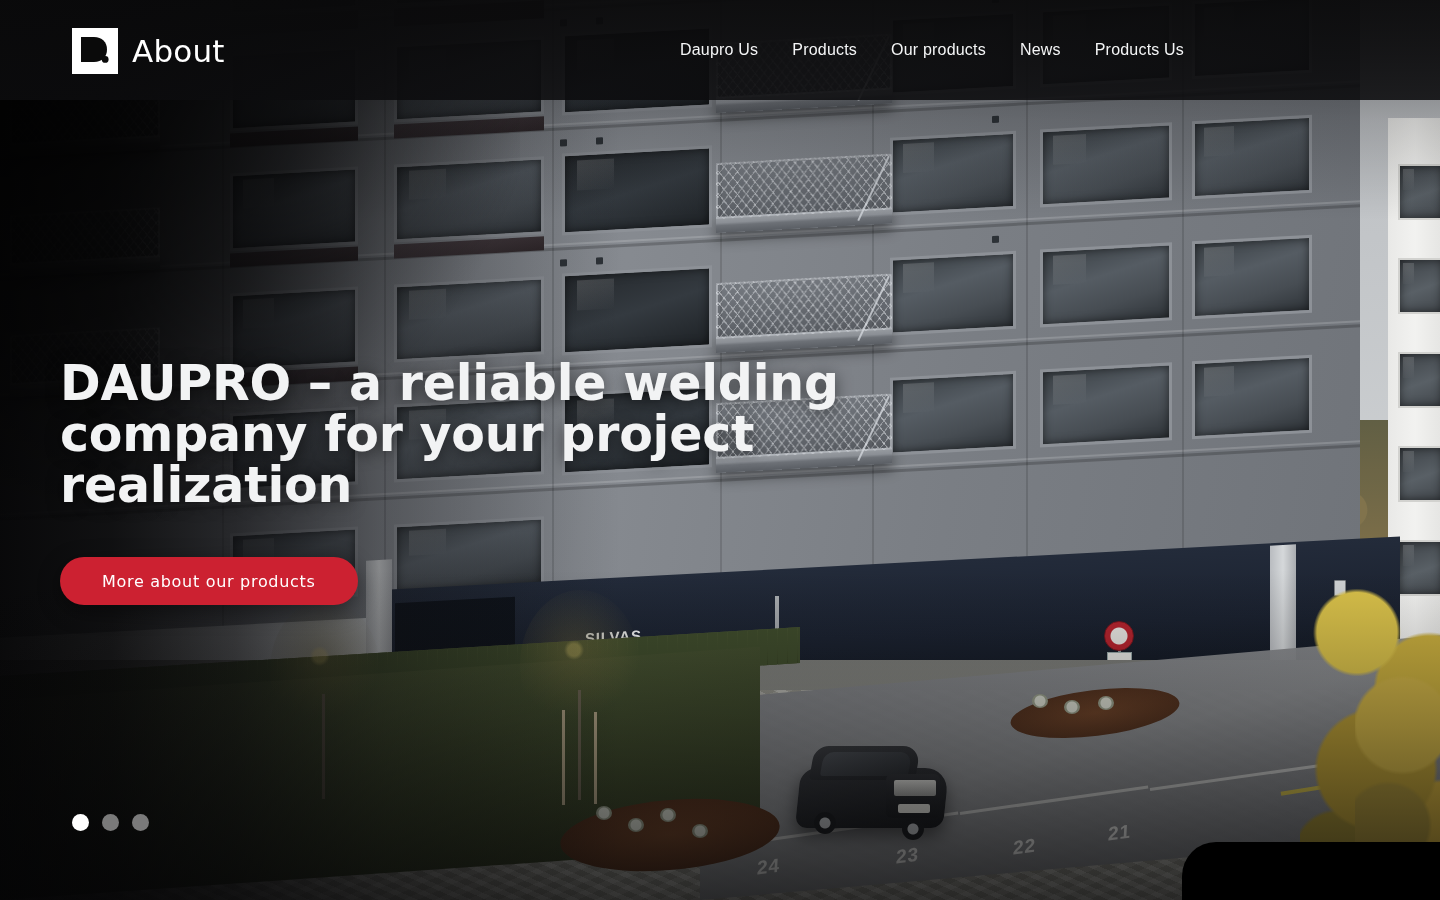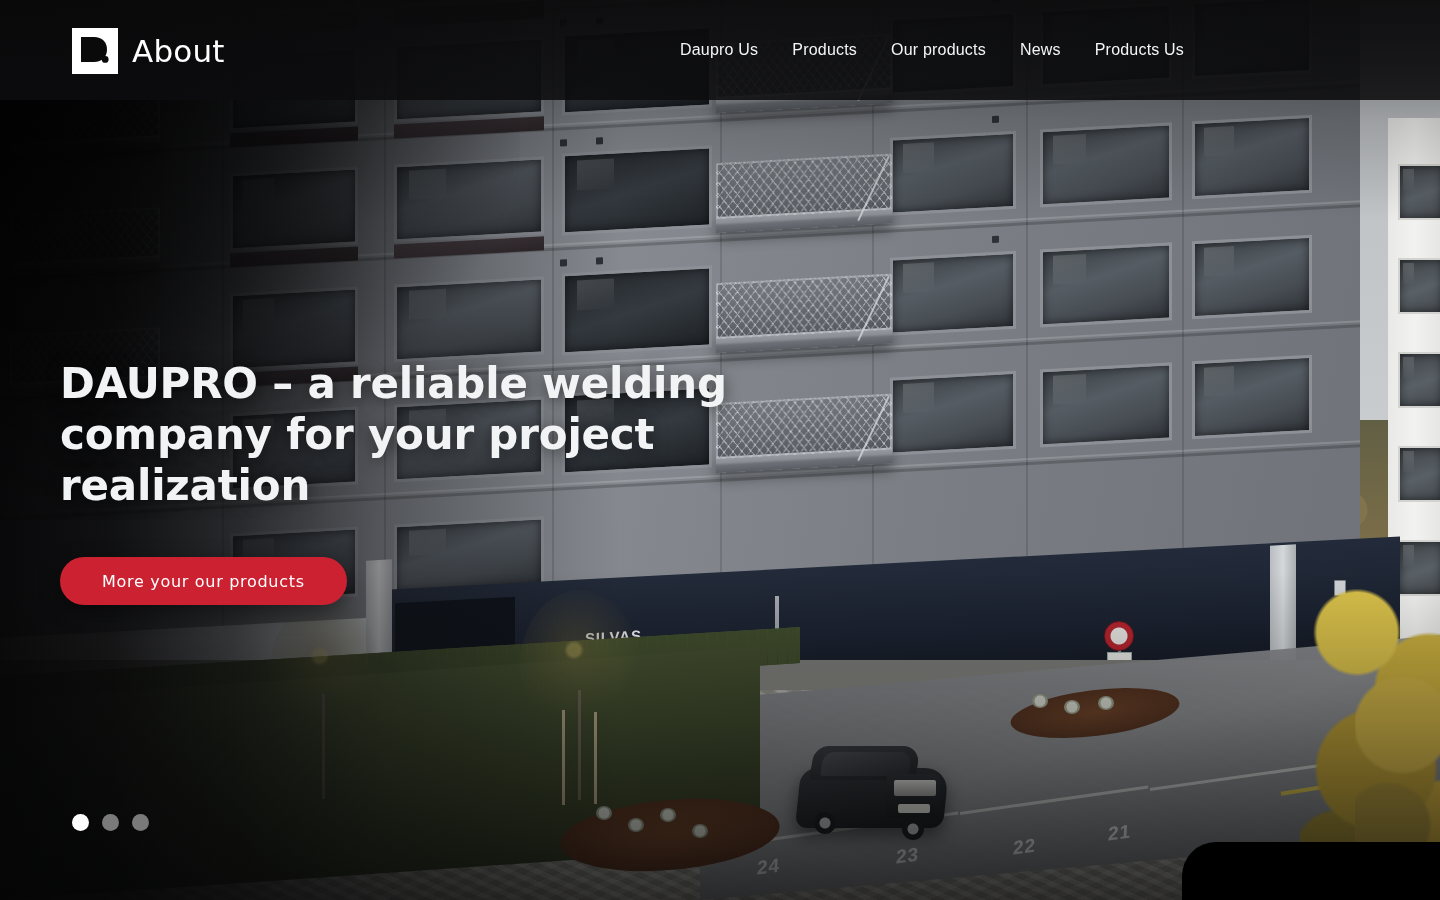--- a/index.html
+++ b/index.html
@@ -317,21 +317,21 @@
     display:flex; align-items:center; justify-content:center;
     color:#fff; font-size:14px; letter-spacing:.4px; cursor:pointer;
   }
   .lang .plain{
     color:#f0f1f2; font-size:15px; letter-spacing:.4px; cursor:pointer; padding:0 2px;
   }
 
   
   .hero{ position:absolute; left:60px; top:358px; width:830px; z-index:30; }
   .hero h1{
-    color:#f2f3f4; font-size:42px; line-height:51px; font-weight:700;
+    color:#f2f3f4; font-size:49px; line-height:51px; font-weight:700;
     letter-spacing:-.2px; font-family:"DejaVu Sans", sans-serif;
     text-shadow:0 2px 16px rgba(0,0,0,.55);
   }
   .cta{
     display:inline-flex; align-items:center; justify-content:center;
     margin-top:46px; height:48px; padding:0 42px;
     background:#cc2131; color:#ffffff; border:none; border-radius:26px;
     font-size:16px; letter-spacing:.7px; cursor:pointer;
     font-family:"DejaVu Sans", sans-serif;
     box-shadow:0 6px 22px rgba(0,0,0,.45);
@@ -560,21 +560,21 @@
       <a href="#">Products</a>
       <a href="#">Our products</a>
       <a href="#">News</a>
       <a href="#">Products Us</a>
     </nav>
 
   </header>
 
   <section class="hero">
     <h1>DAUPRO – a reliable welding company for your project realization</h1>
-    <button class="cta">More your our products</button>
+    <button class="cta">More about our products</button>
   </section>
 
   <div class="dots">
     <span class="dot active"></span>
     <span class="dot"></span>
     <span class="dot"></span>
   </div>
 
   <div class="widget"></div>
 

